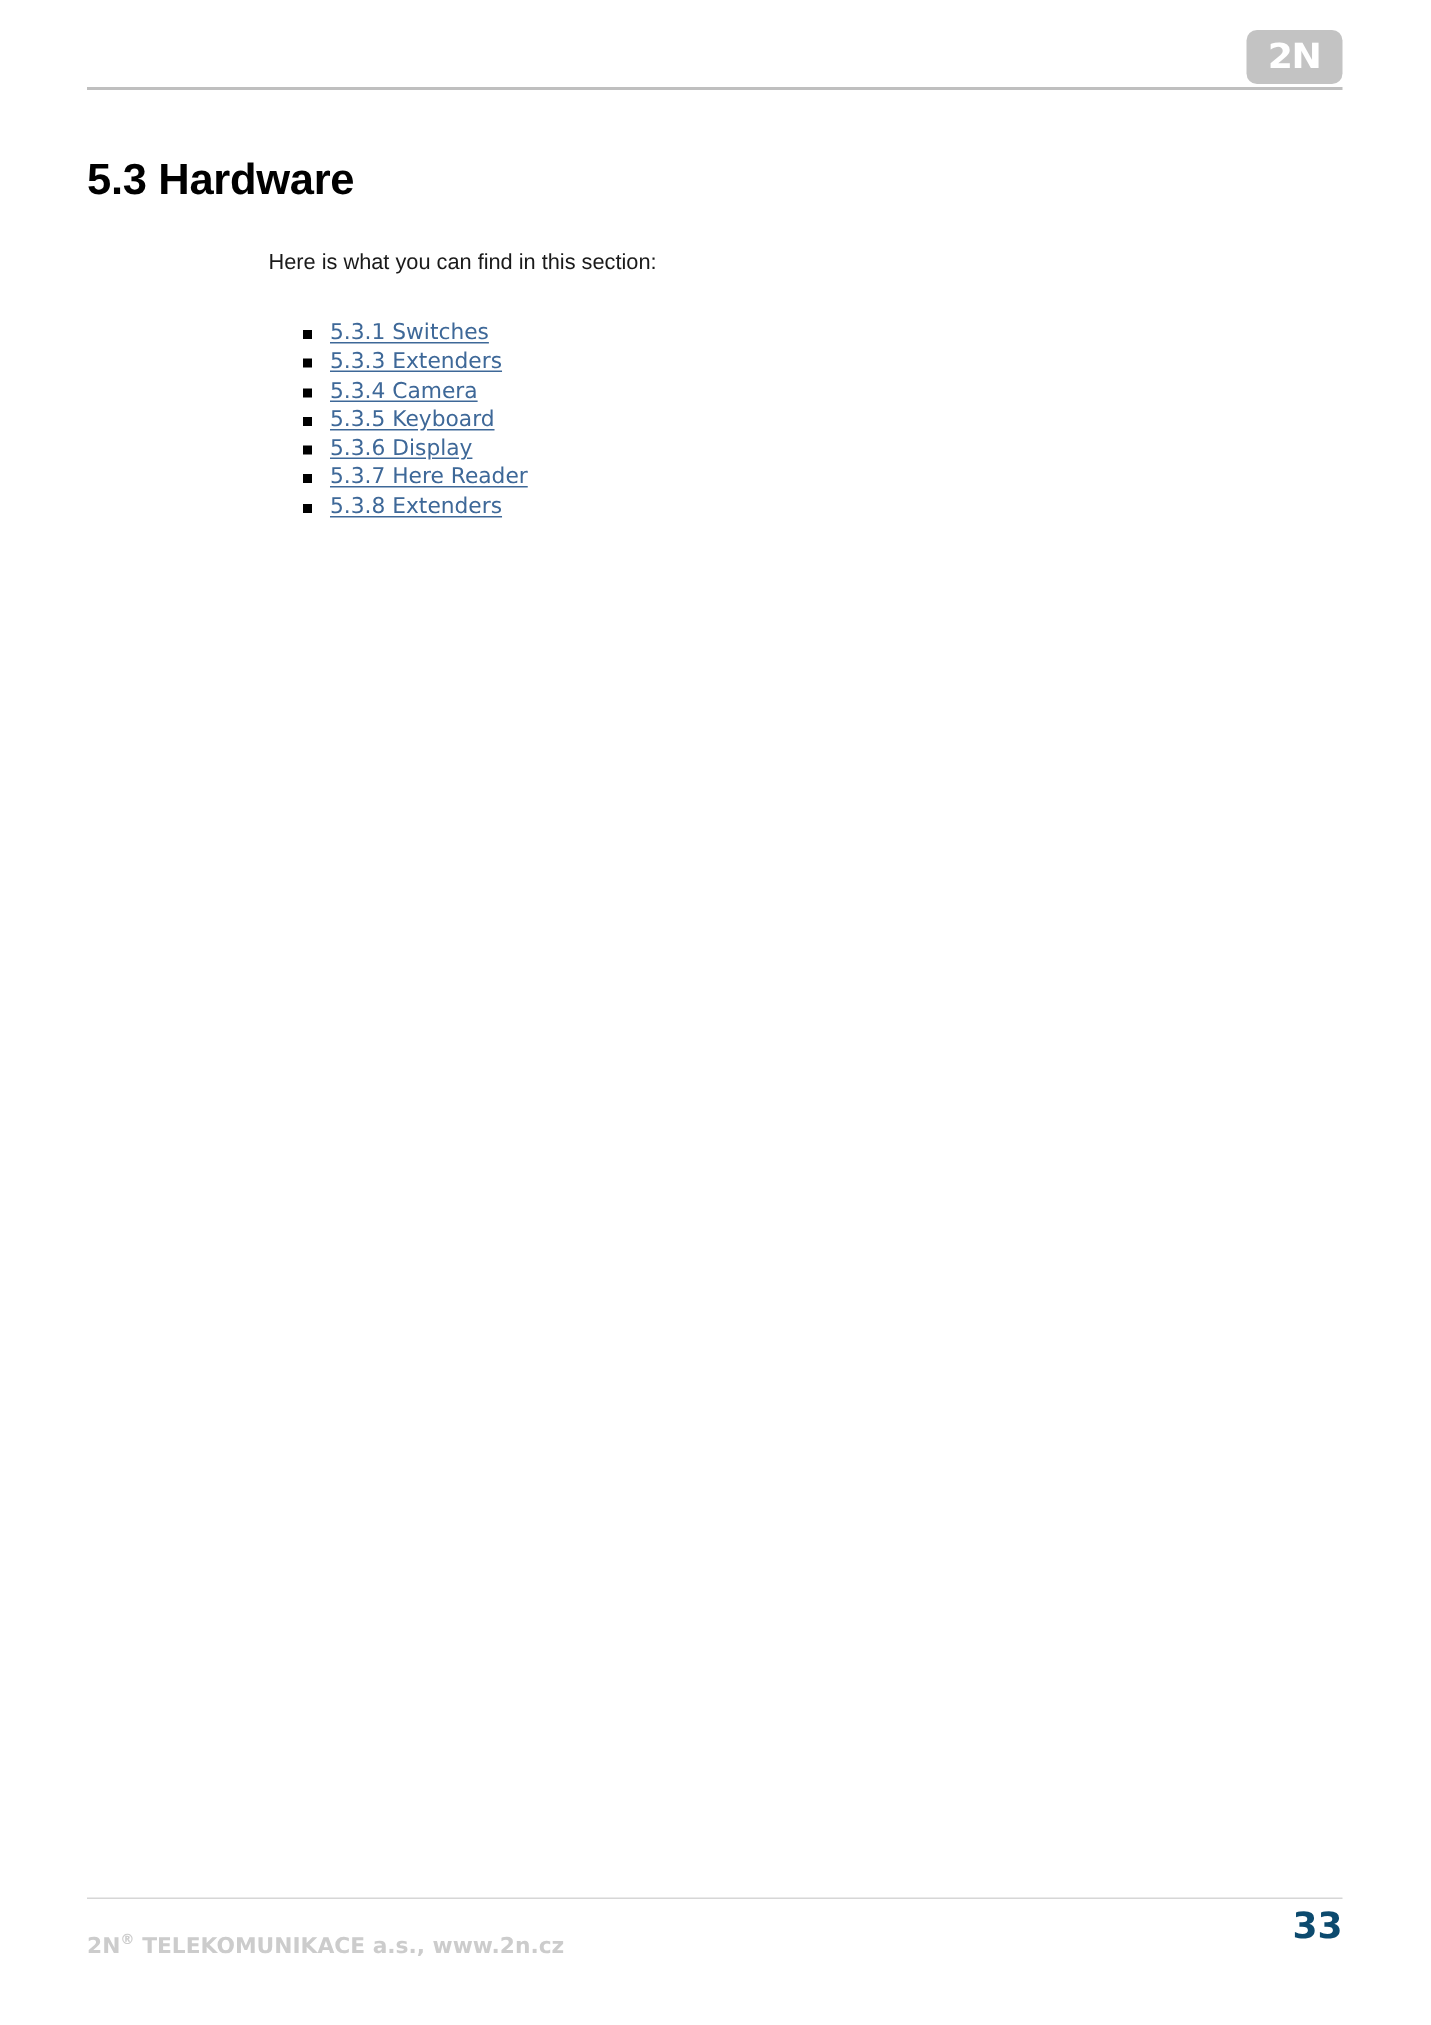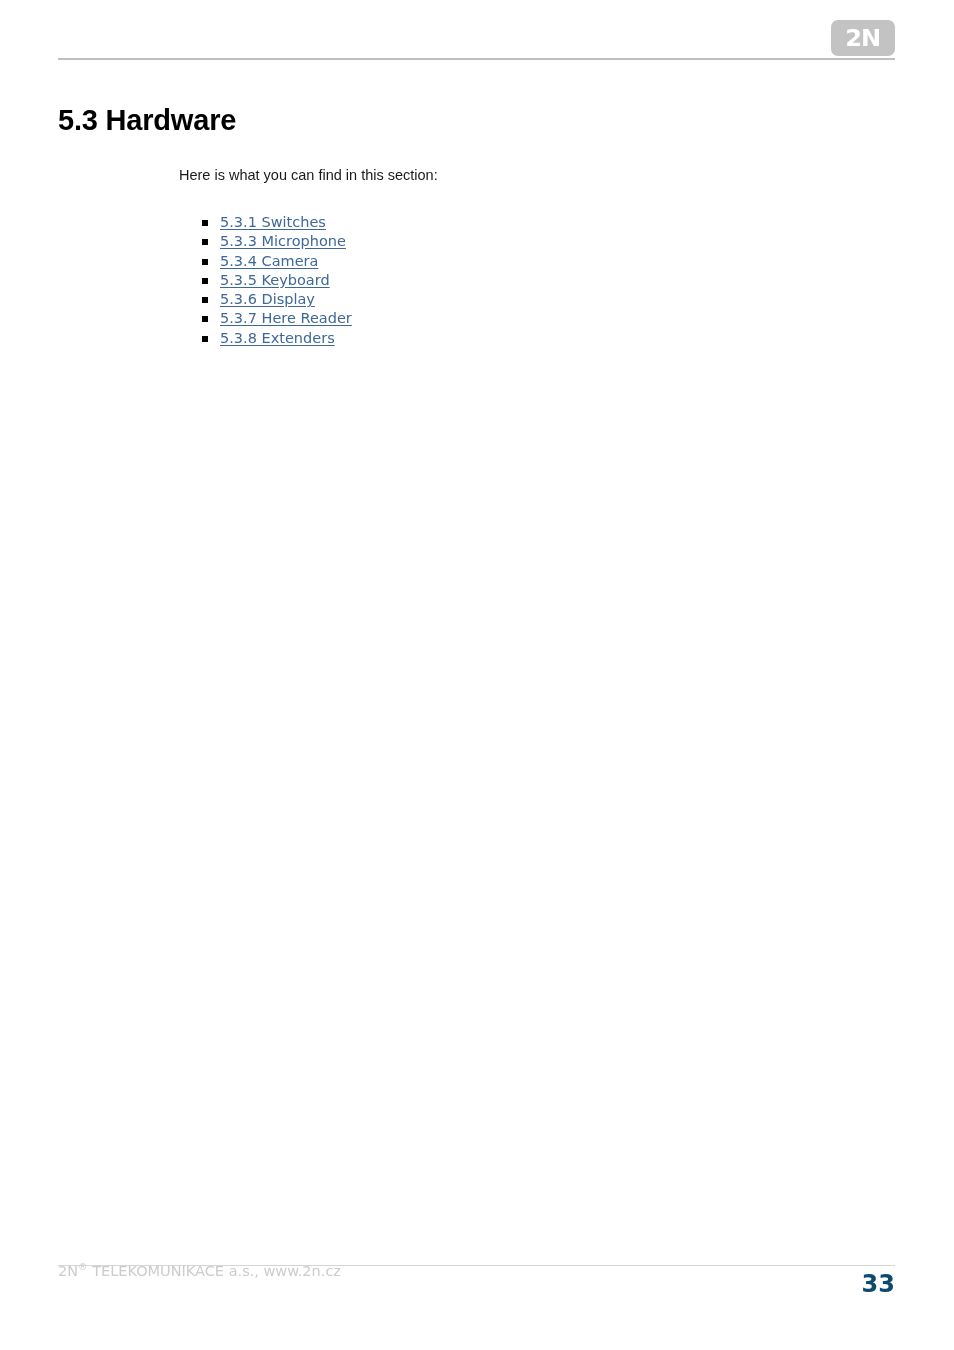--- a/index.html
+++ b/index.html
@@ -132,24 +132,24 @@
     position: absolute;
     left: 58px;
     top: 15px;
     width: 837px;
     height: 1px;
     background: #d6d6d6;
   }
   .footer-company {
     position: absolute;
     left: 58px;
-    top: 13px;
-    font-family: "DejaVu Sans", sans-serif;
-    font-size: 14.5px;
-    font-weight: normal;
+    top: 40px;
+    font-family: "DejaVu Sans", sans-serif;
+    font-size: 14.5px;
+    font-weight: bold;
     color: #cccccc;
     white-space: nowrap;
   }
   .footer-company sup {
     font-size: 9.5px;
     vertical-align: super;
     line-height: 0;
   }
   .footer-page-number {
     position: absolute;
@@ -180,21 +180,21 @@
 
     <p class="intro-paragraph">Here is what you can find in this section:</p>
 
     <ul class="toc-list">
       <li class="toc-item">
         <span class="toc-bullet"></span>
         <a class="toc-link" href="#">5.3.1 Switches</a>
       </li>
       <li class="toc-item">
         <span class="toc-bullet"></span>
-        <a class="toc-link" href="#">5.3.3 Microphone</a>
+        <a class="toc-link" href="#">5.3.3 Extenders</a>
       </li>
       <li class="toc-item">
         <span class="toc-bullet"></span>
         <a class="toc-link" href="#">5.3.4 Camera</a>
       </li>
       <li class="toc-item">
         <span class="toc-bullet"></span>
         <a class="toc-link" href="#">5.3.5 Keyboard</a>
       </li>
       <li class="toc-item">

